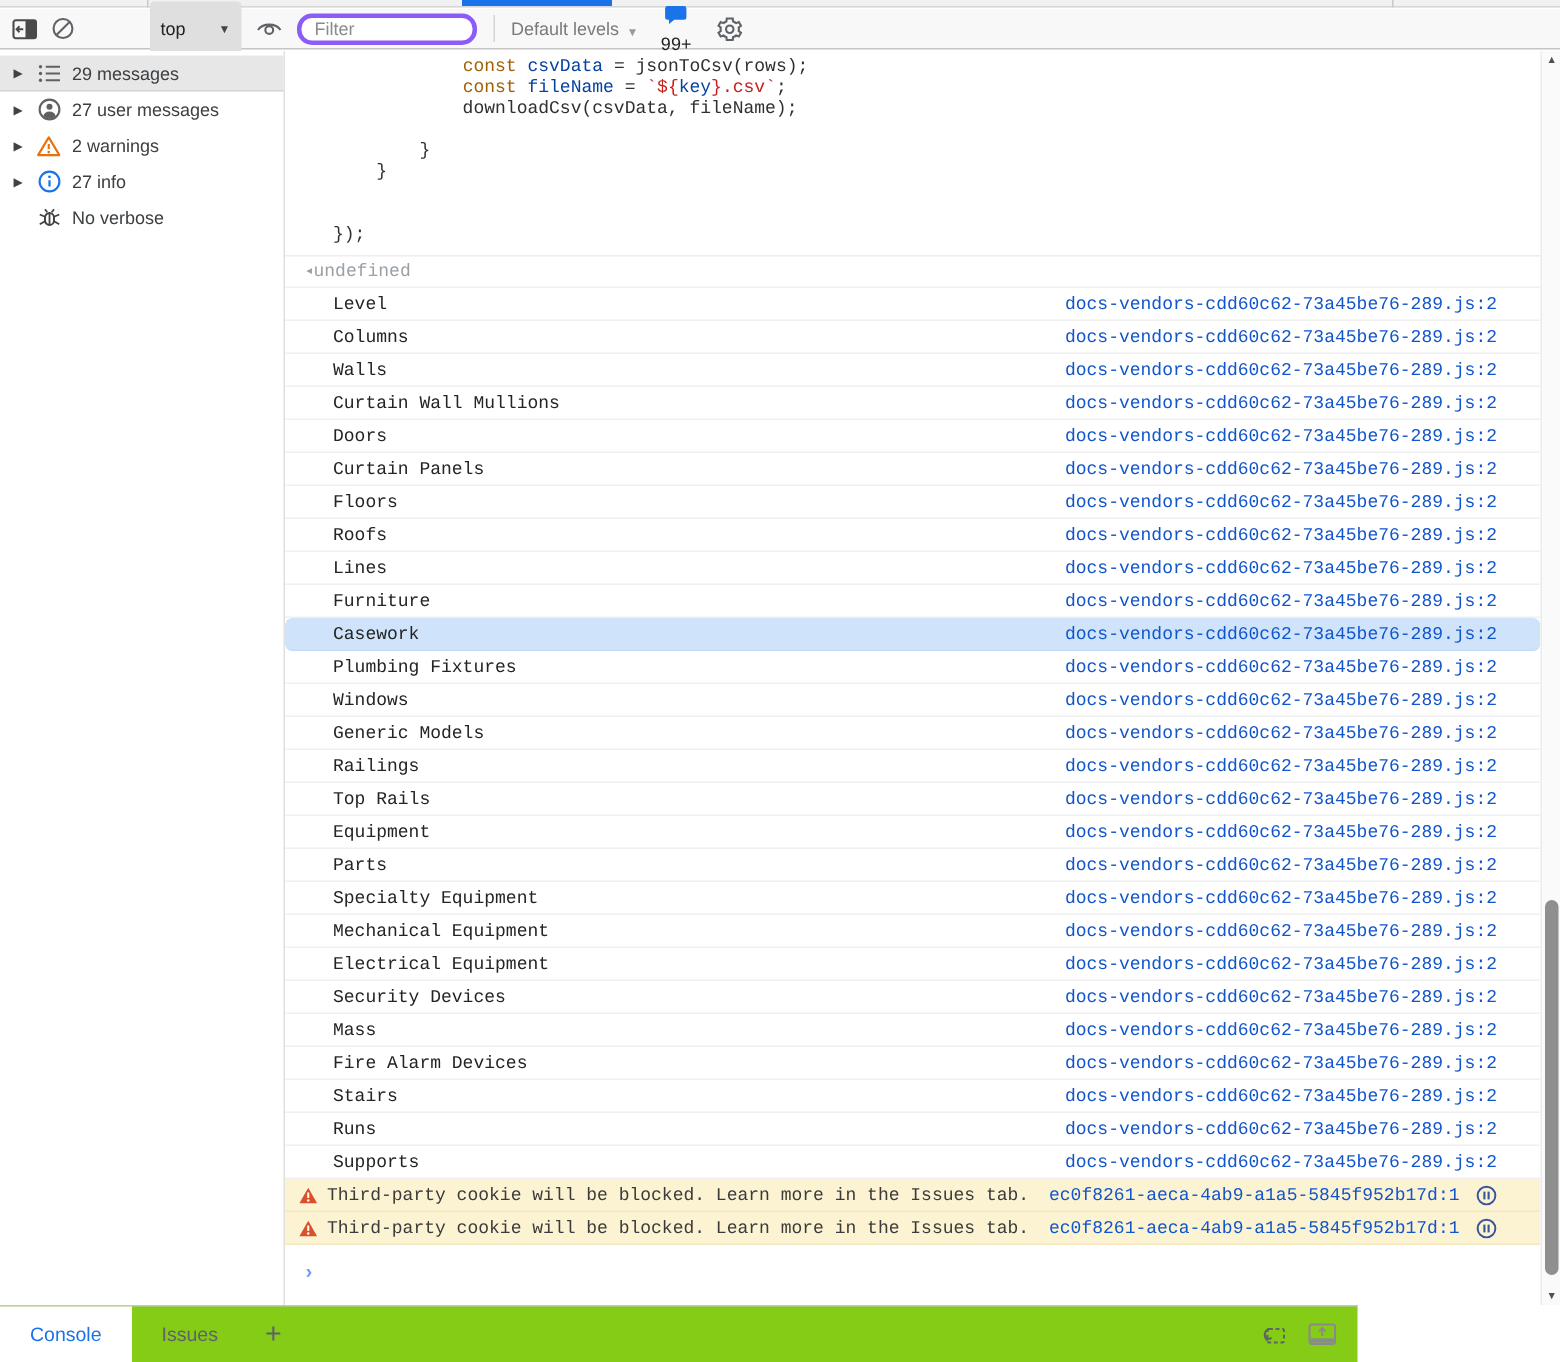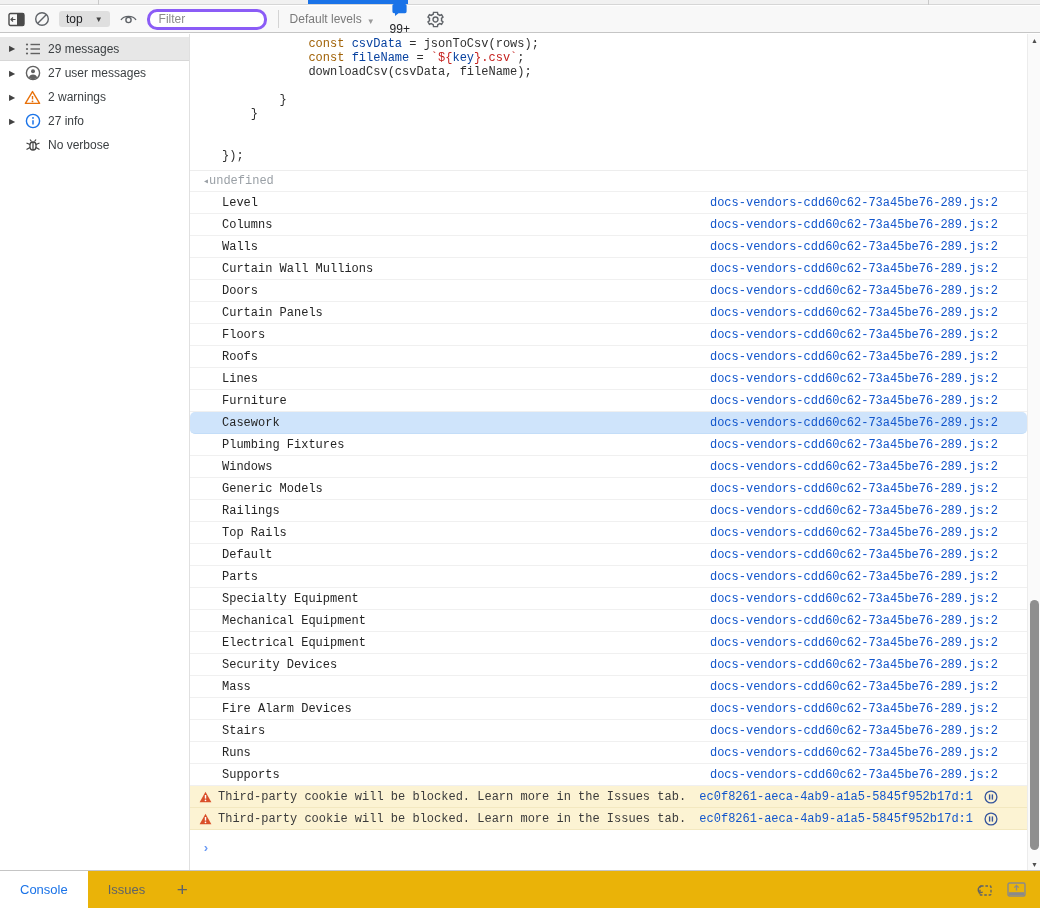--- a/index.html
+++ b/index.html
@@ -11,21 +11,21 @@
   #tabstrip { position:absolute; left:0; top:0; width:1040px; height:5px;
               background:#f1f1f1; border-bottom:1px solid #d6d6d6; }
   #tabstrip .underline { position:absolute; left:308px; top:0; width:100px; height:4px; }
   #tabstrip .vsep { position:absolute; top:0; width:1px; height:5px; background:#c9c9c9; }
 
   
   #toolbar { position:absolute; left:0; top:6px; width:1040px; height:27px;
              background:#f8f8f8; border-bottom:1px solid #c5c5c5;
              display:flex; align-items:center; gap:9px; padding:0 8px; }
   .tbtn { display:flex; align-items:center; justify-content:center; height:22px; cursor:pointer; }
-  #scope-btn { background:#dfdfdf; border-radius:3px; padding:0 7px; height:16px; gap:12px; display:flex; align-items:center; }
+  #scope-btn { background:#dfdfdf; border-radius:3px; padding:0 7px; height:36px; gap:22px; display:flex; align-items:center;margin-left:41px; }
   #scope-btn .caret, .caret { font-size:8px; color:#444; }
   #filter-input { width:120px; height:21px; border:3px solid #8b5cf6; border-radius:10px;
                   padding:0 9px; font-size:12px; color:#333; background:#fff; outline:none;
                   font-family:"Liberation Sans", sans-serif; }
   #filter-input::placeholder { color:#8b8b8b; }
   .toolbar-vsep { width:1px; height:18px; background:#d4d4d4; margin:0 2px; }
   #default-levels { color:#7a7a7a; display:flex; align-items:flex-end; gap:5px; cursor:pointer; }
   #issues-counter { display:flex; align-items:center; gap:5px; margin-left:6px; cursor:pointer;flex-direction:column; }
   #issues-counter span { color:#202124; }
 
@@ -66,21 +66,21 @@
 
   
   #scrollbar { position:absolute; right:0; top:34px; width:13px; height:836px; background:#fafafa;
                border-left:1px solid #ececec; }
   #scrollbar .arrow { position:absolute; left:0; width:13px; height:12px; display:flex;
                       align-items:center; justify-content:center; font-size:7px; color:#505050; }
   #sb-thumb { position:absolute; left:2px; width:9px; top:566px; height:250px;
               background:#8f8f8f; border-radius:5px; cursor:pointer; }
 
   
-  #drawer { position:absolute; left:0; bottom:0; width:1040px; height:38px; background:#eab308;
+  #drawer { position:absolute; left:0; bottom:0; width:905px; height:38px; background:#84cc16;
             border-top:1px solid #c5c5c5; display:flex; align-items:stretch; }
   .dtab { padding:0 20px; display:flex; align-items:center; color:#5f6368; cursor:pointer; font-size:13px; }
   .dtab.active { background:#fff; color:#1a73e8; }
   #add-tab { width:34px; display:flex; align-items:center; justify-content:center;
              color:#5f6368; font-size:19px; cursor:pointer; }
   #drawer-right { margin-left:auto; display:flex; align-items:center; gap:14px; padding-right:14px; }
   #drawer-right .dbtn { display:flex; cursor:pointer; }
 </style>
 </head>
 <body>
@@ -263,21 +263,21 @@
       </div>
       <div class="log-row">
         <span class="lbl">Railings</span>
         <a class="src-link">docs-vendors-cdd60c62-73a45be76-289.js:2</a>
       </div>
       <div class="log-row">
         <span class="lbl">Top Rails</span>
         <a class="src-link">docs-vendors-cdd60c62-73a45be76-289.js:2</a>
       </div>
       <div class="log-row">
-        <span class="lbl">Default</span>
+        <span class="lbl">Equipment</span>
         <a class="src-link">docs-vendors-cdd60c62-73a45be76-289.js:2</a>
       </div>
       <div class="log-row">
         <span class="lbl">Parts</span>
         <a class="src-link">docs-vendors-cdd60c62-73a45be76-289.js:2</a>
       </div>
       <div class="log-row">
         <span class="lbl">Specialty Equipment</span>
         <a class="src-link">docs-vendors-cdd60c62-73a45be76-289.js:2</a>
       </div>

